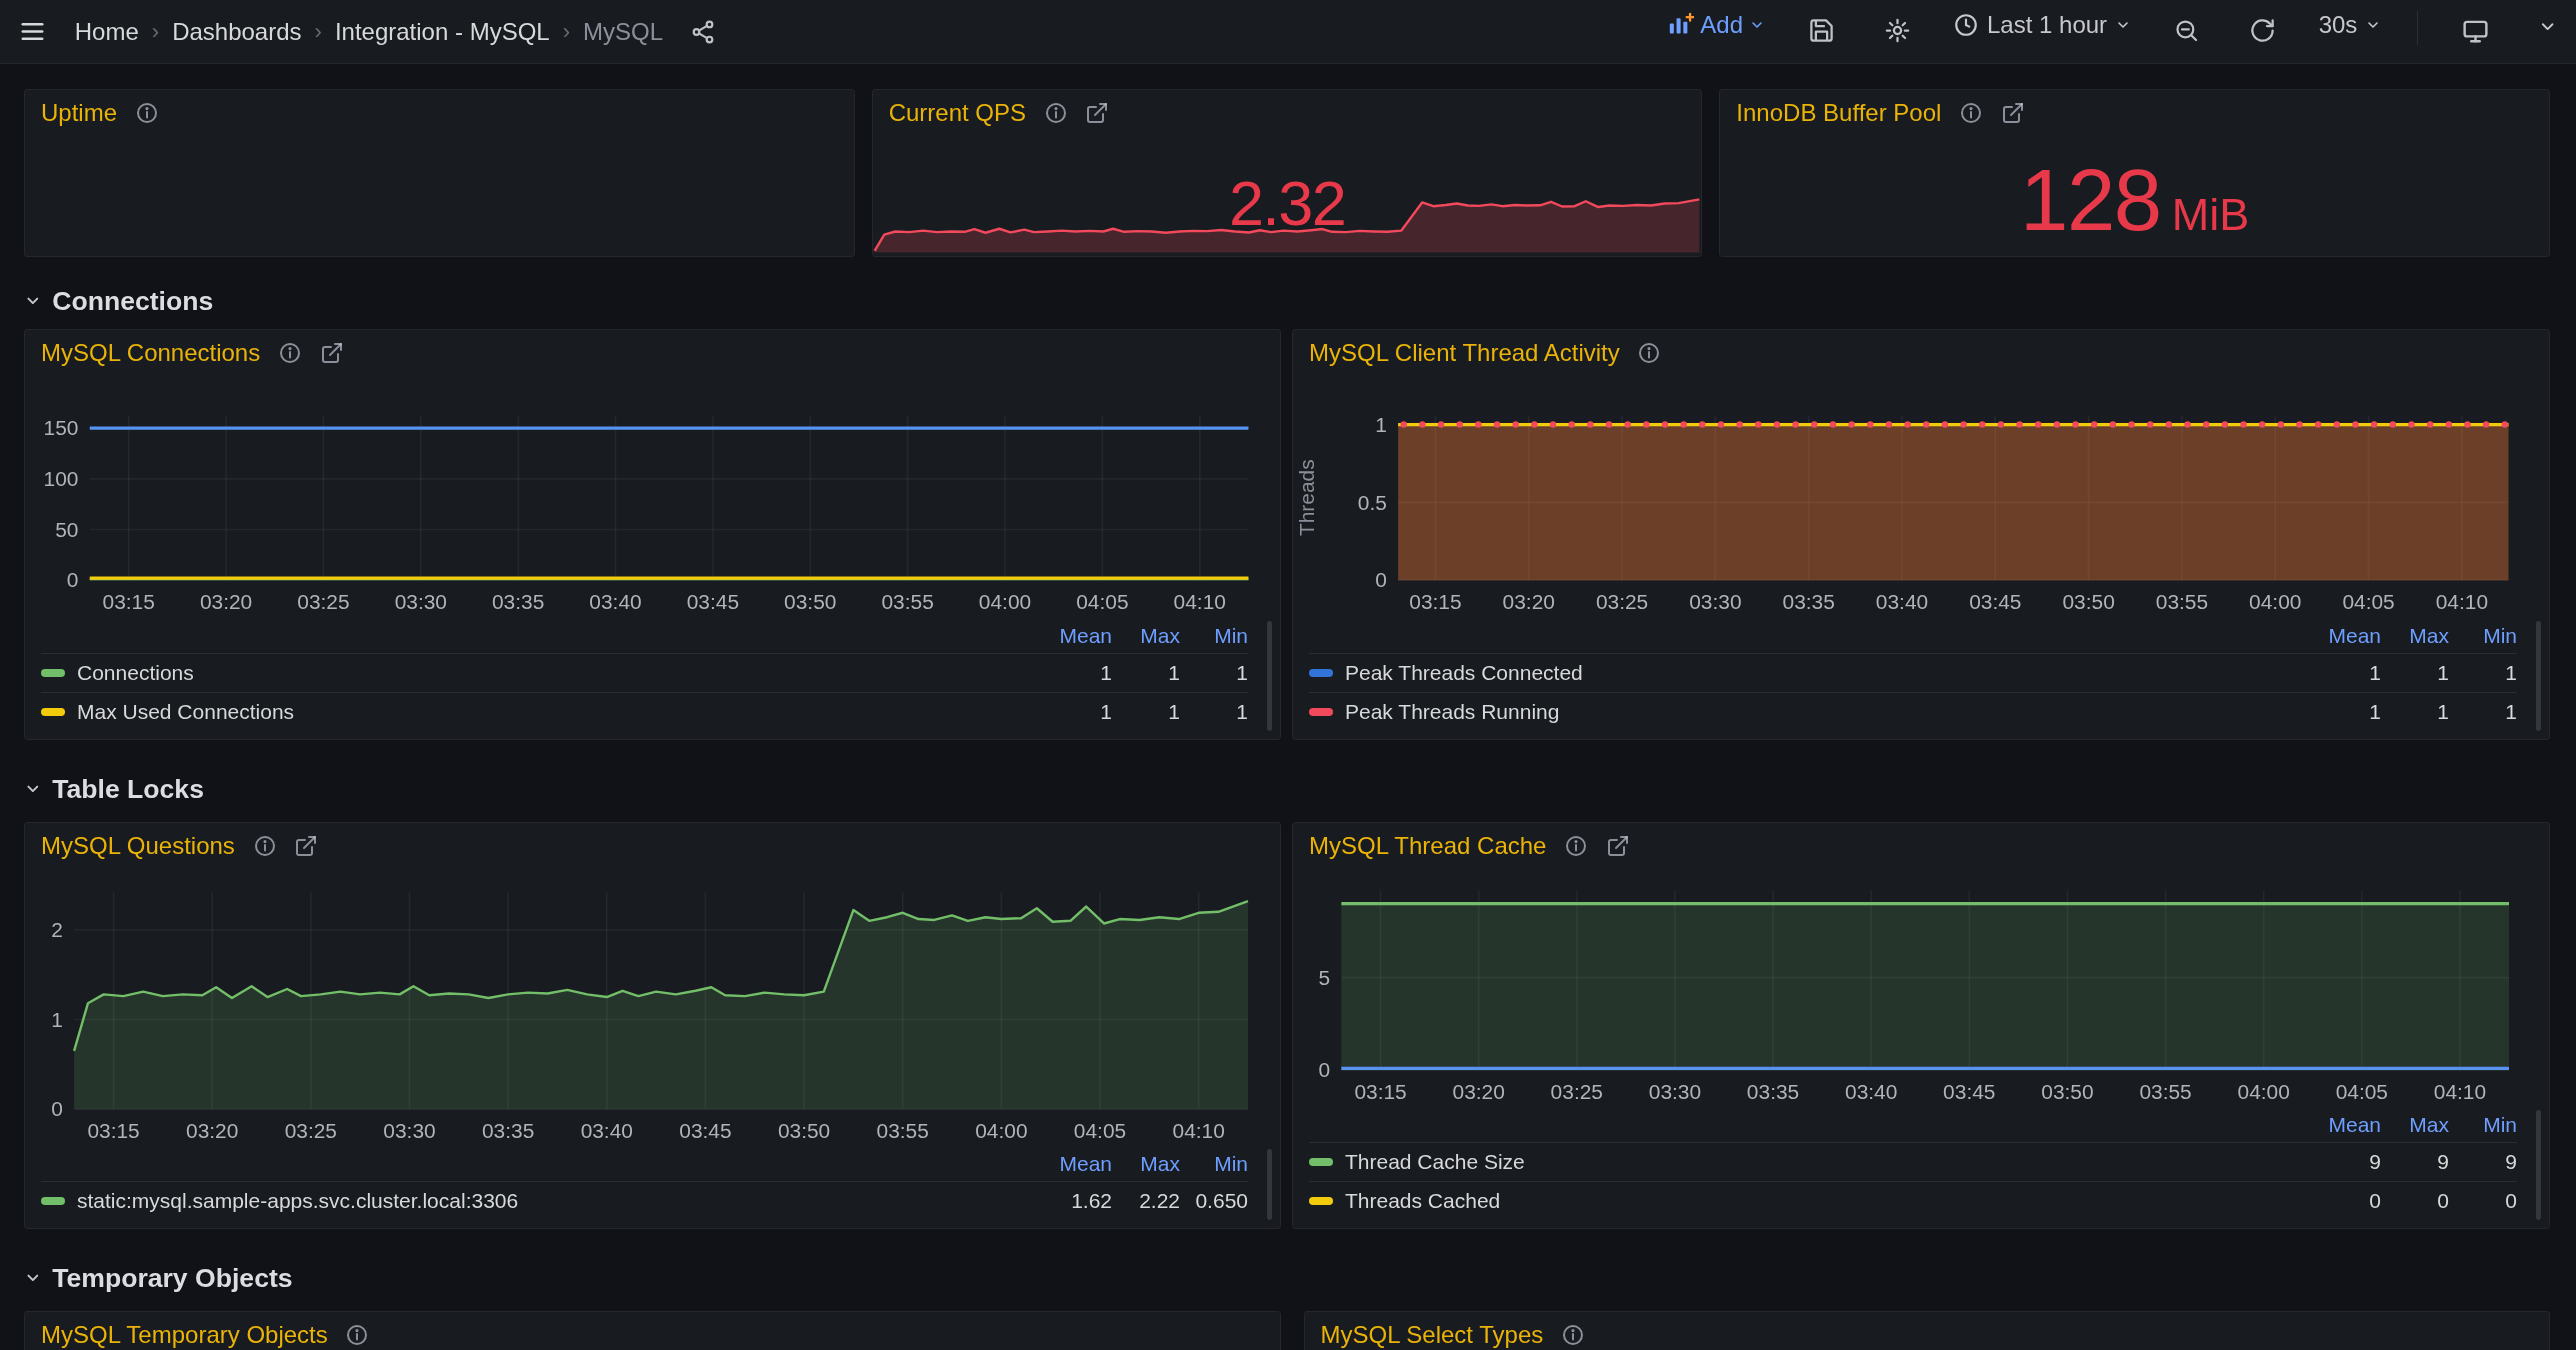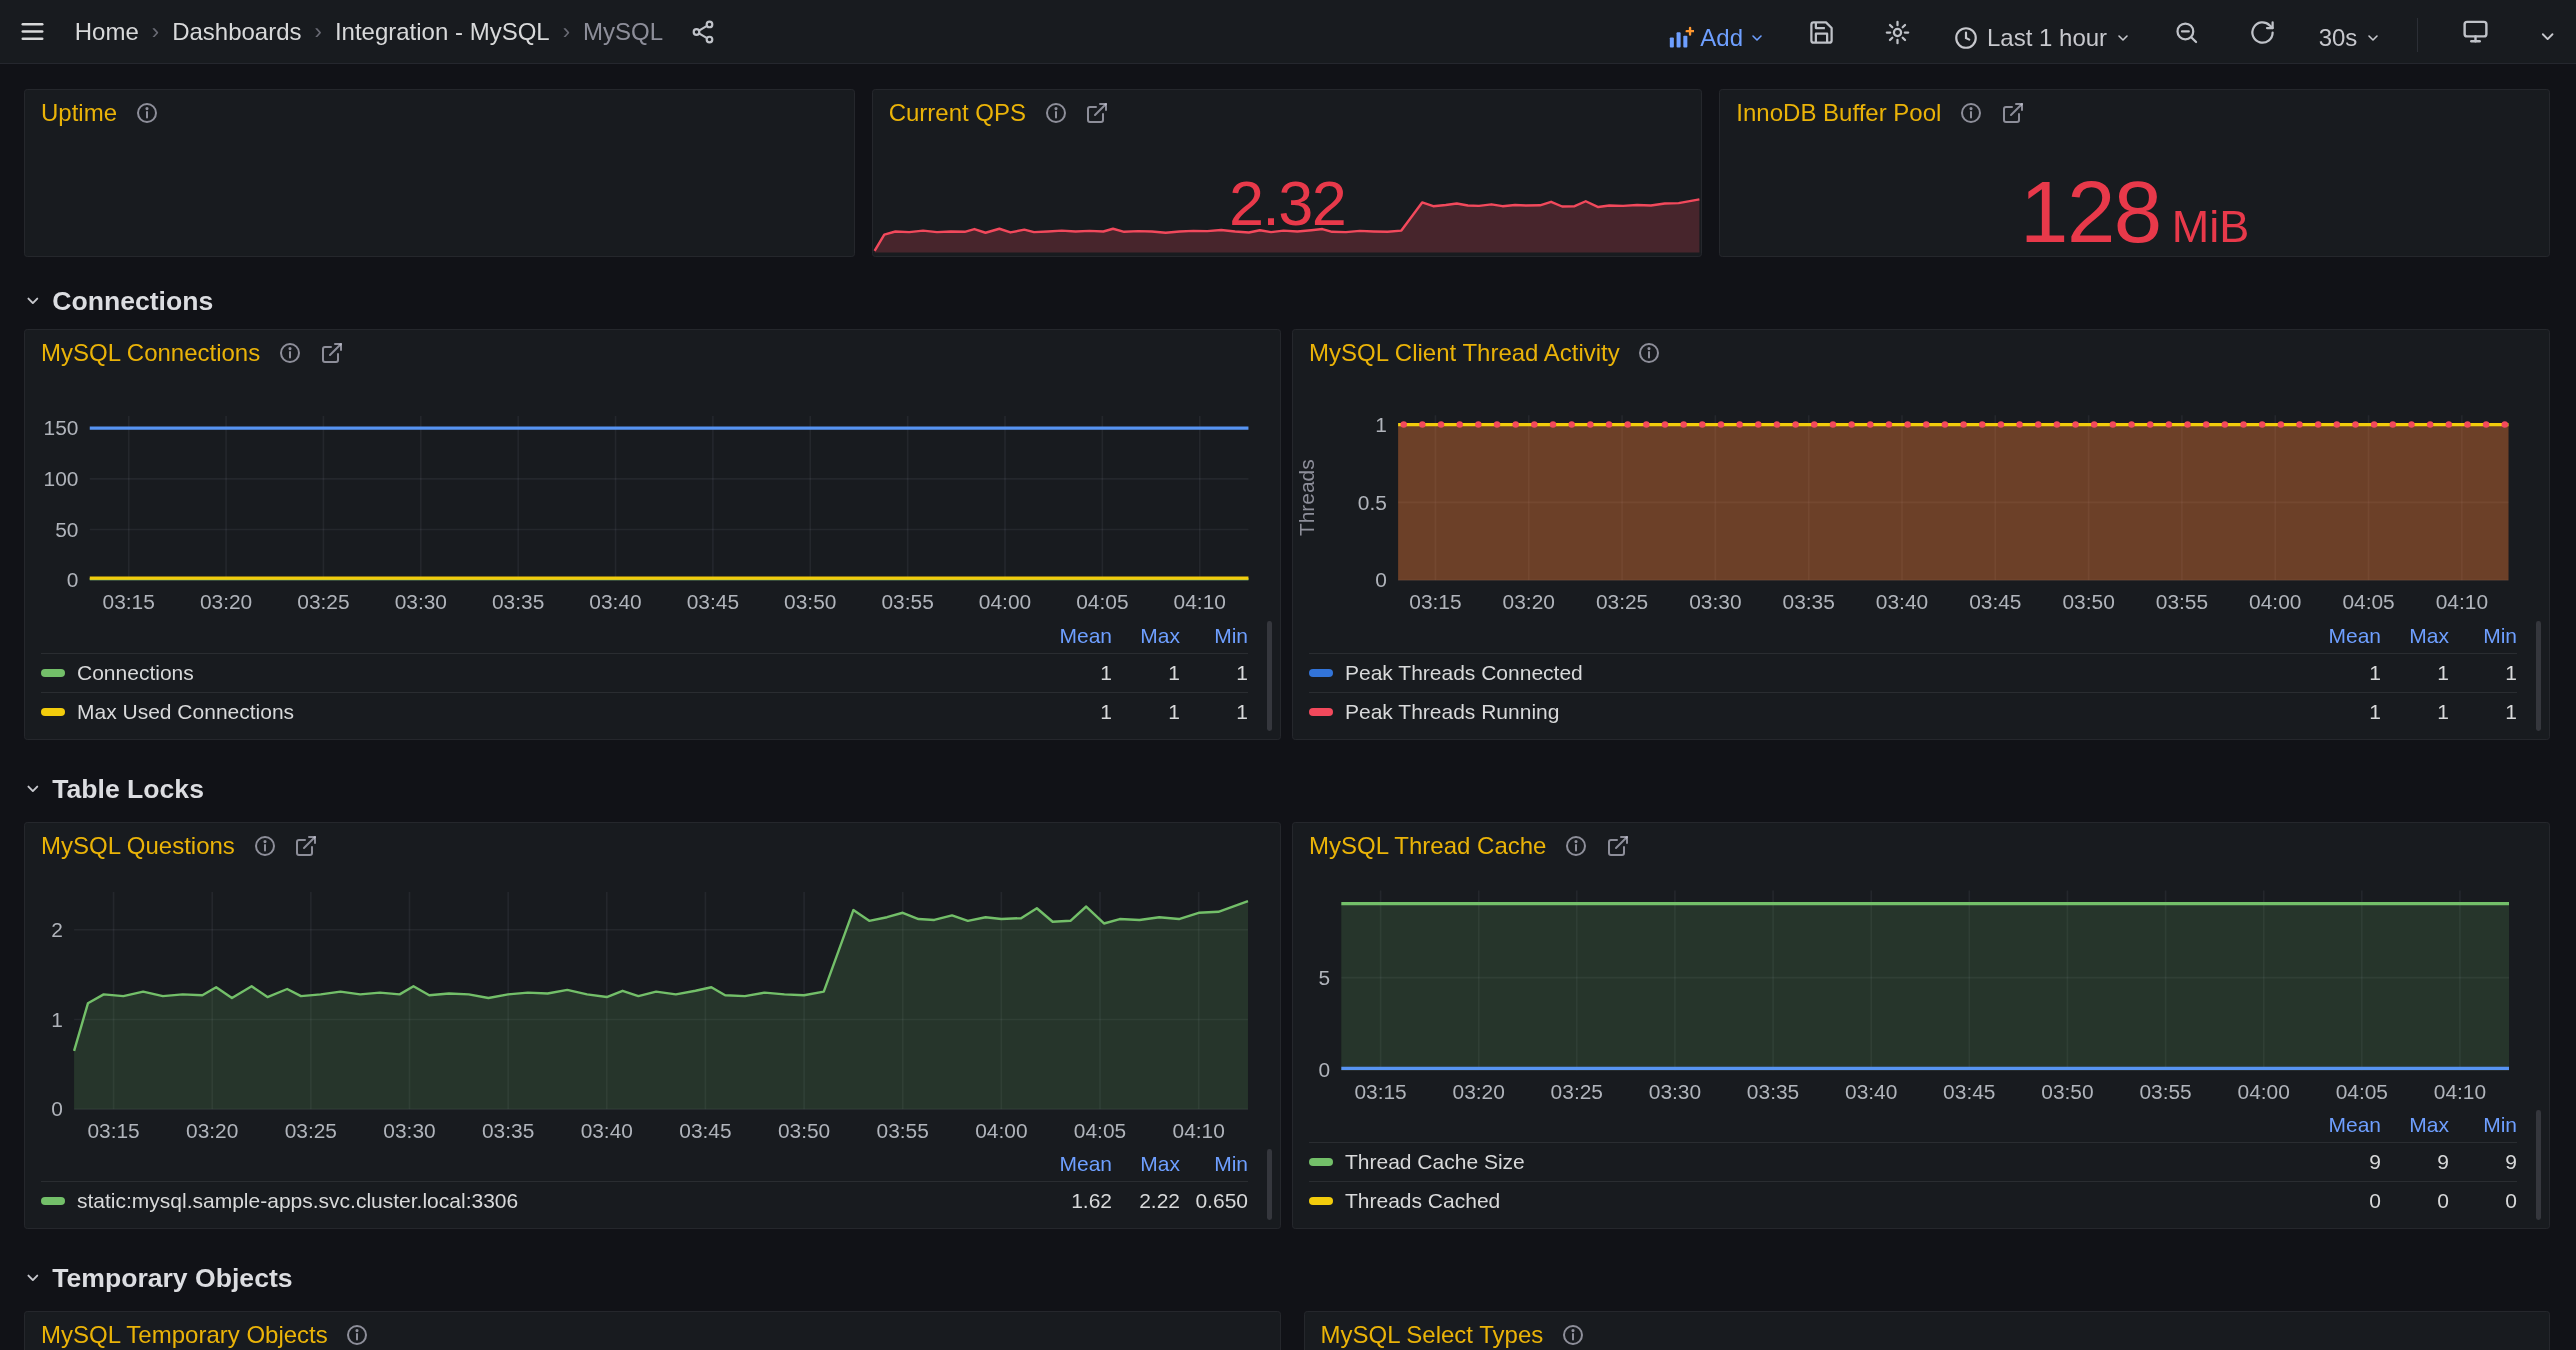--- a/index.html
+++ b/index.html
@@ -9,21 +9,21 @@
   svg { display:block; }
 
   
   nav { height:64px; background:#181b1f; border-bottom:0.8px solid #25272e; display:flex; align-items:center; justify-content:space-between; padding:0 12px; }
   .nav-left { display:flex; align-items:center; gap:21px; }
   .breadcrumb { display:flex; align-items:center; font-size:24px; }
   .breadcrumb .bc { color:#d8d9da; cursor:pointer; }
   .breadcrumb .bc.current { color:rgba(204,204,220,0.65); cursor:default;text-align:center; }
   .breadcrumb .sep { color:rgba(204,204,220,0.45); margin:0 13px; font-size:22px; }
   .icon-btn { color:#bfc2c8; padding:6.4px; border-radius:3.2px; }
-  .nav-right { display:flex; align-items:flex-end; gap:36px; }
+  .nav-right { display:flex; align-items:flex-start; gap:36px; }
   .add-btn { color:#6e9fff; font-size:24px; font-weight:500; gap:6.4px; }
   .txt-btn { color:#c7c8cd; font-size:24px; font-weight:500; gap:8px; }
   .nav-divider { width:0.8px; height:34px; background:#2c2f36; }
 
   
   main { padding:25px 26px 0 24px; }
   .row { display:flex; }
   .stats-row { gap:17px; height:168px; }
   .charts-row { gap:11px; height:411px; }
   .charts-row.r3 { height:407px; }
@@ -250,21 +250,21 @@
             </svg>
         </span>
         <span class="p-icon">
           <svg width="24" height="24" viewBox="0 0 24 24" fill="none" stroke="currentColor" stroke-width="2" stroke-linecap="round" stroke-linejoin="round">
               <path d="M18 13v6a2 2 0 0 1-2 2H5a2 2 0 0 1-2-2V8a2 2 0 0 1 2-2h6"></path>
               <polyline points="15 3 21 3 21 9"></polyline>
               <line x1="10" y1="14" x2="21" y2="3"></line>
             </svg>
         </span>
       </div>
-      <div class="stat-value big-top" style="color: rgb(232, 57, 74); margin-top: 12px;">
+      <div class="stat-value big-top" style="color: rgb(232, 57, 74);">
         <span class="num">128</span>
         <span class="unit">MiB</span>
       </div>
     </div>
   </div>
 
   <div class="section-header">
     <span class="chev">
       <svg width="17.7" height="17.7" viewBox="0 0 24 24" fill="none" stroke="currentColor" stroke-width="2.6" stroke-linecap="round" stroke-linejoin="round">
           <polyline points="6 9 12 15 18 9"></polyline>

